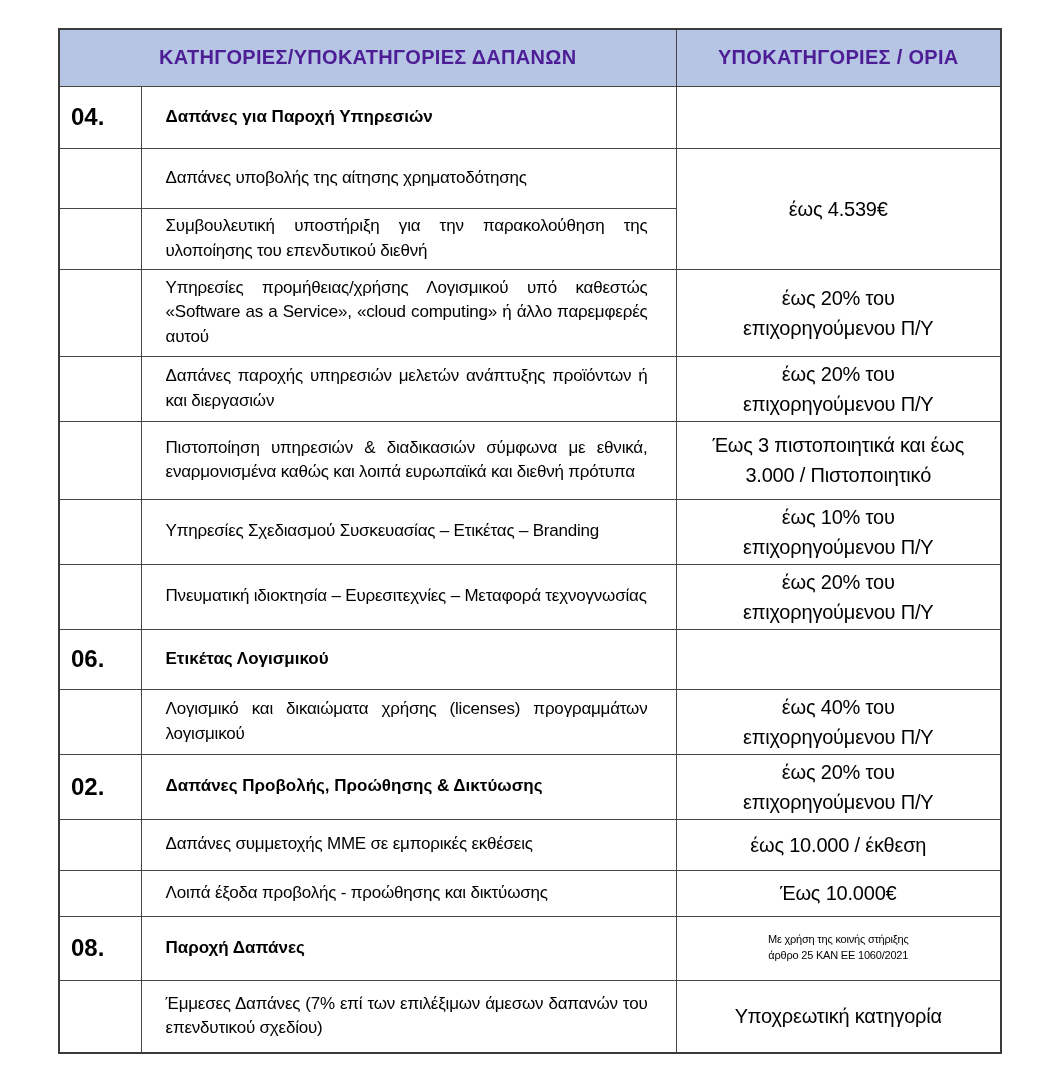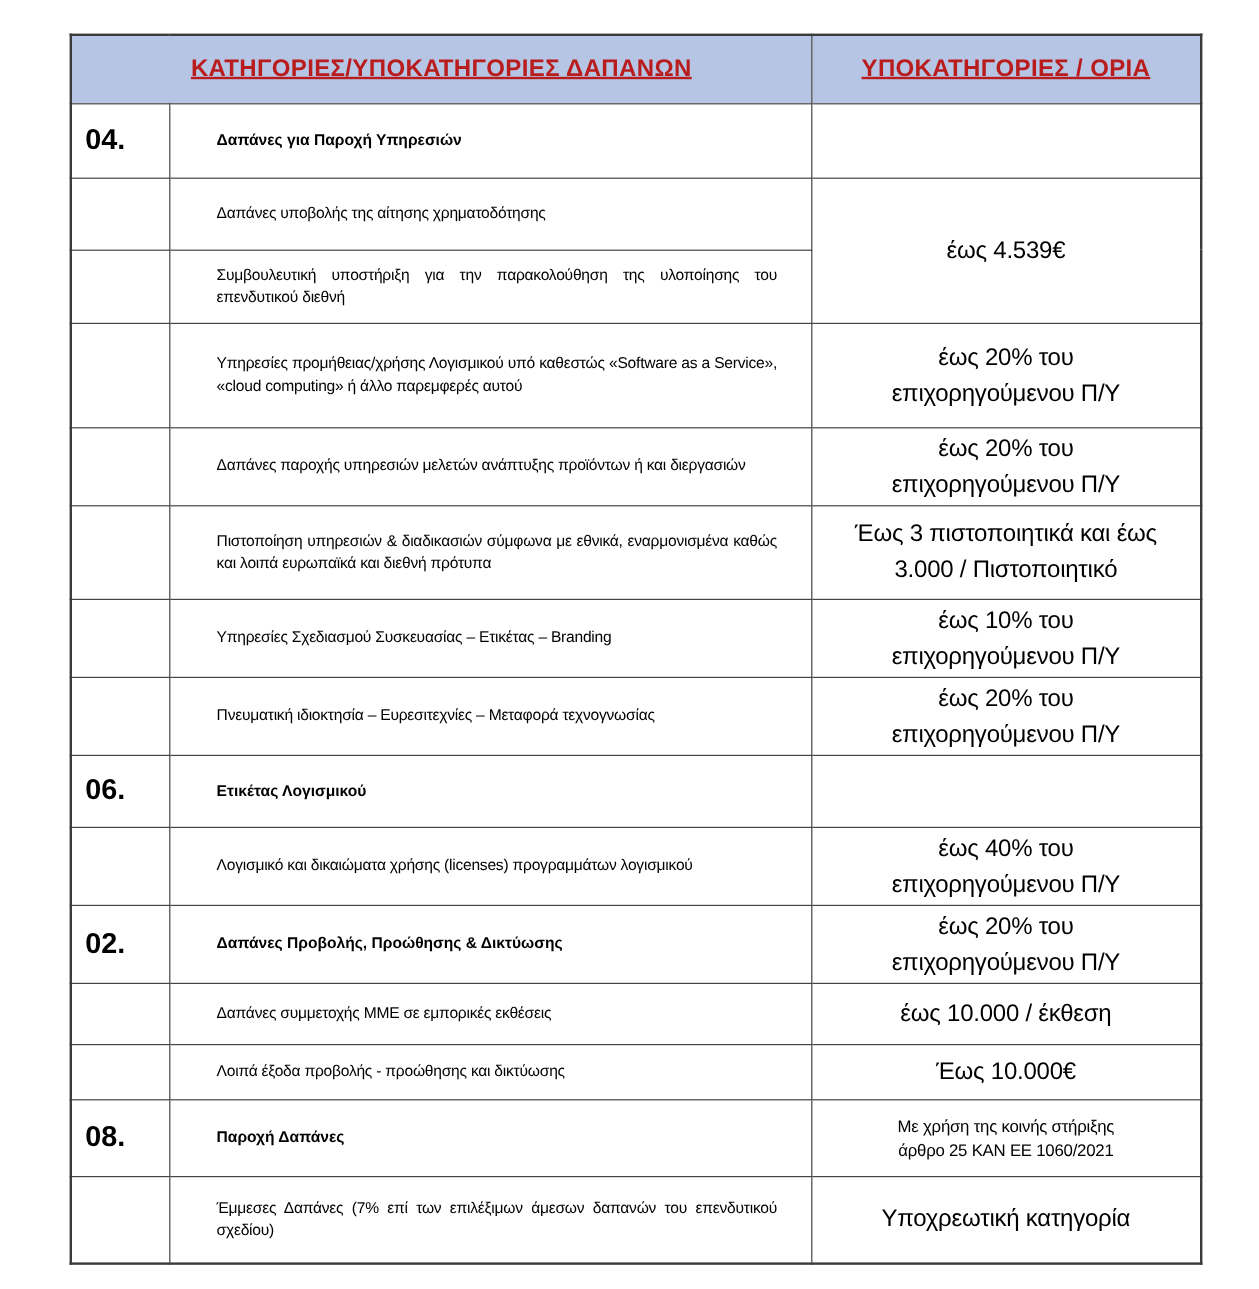--- a/index.html
+++ b/index.html
@@ -26,52 +26,51 @@
     vertical-align: middle;
     padding: 0;
     overflow: hidden;
   }
   th.hdr {
     background: #b7c5e5;
     font-size: 20px;
     font-weight: bold;
     text-align: center;
     letter-spacing: 0.3px;
-    color: #b91c1c;
-    text-decoration: underline;
+    color: #4c1d95;
   }
   td.num {
     font-weight: bold;
     font-size: 24px;
     text-align: left;
     padding-left: 11px;
     vertical-align: middle;
   }
   td.desc {
-    font-size: 13px;
+    font-size: 17px;
     line-height: 1.42;
     text-align: justify;
-    padding: 4px 28px 4px 39px;
+    padding: 4px 28px 4px 24px;
     letter-spacing: -0.2px;
   }
   tr.cat td.desc {
     font-weight: bold;
     text-align: left;
     letter-spacing: 0;
   }
   td.limit {
     font-size: 20px;
     line-height: 1.5;
     text-align: center;
     white-space: pre-line;
     padding: 2px 12px;
     letter-spacing: -0.2px;
   }
   td.limit.small {
-    font-size: 14px;
+    font-size: 11px;
     line-height: 1.45;
     text-align: center;
   }
 </style>
 </head>
 <body>
 
 <div class="table-wrap">
   <table class="expenses">
     <colgroup>

